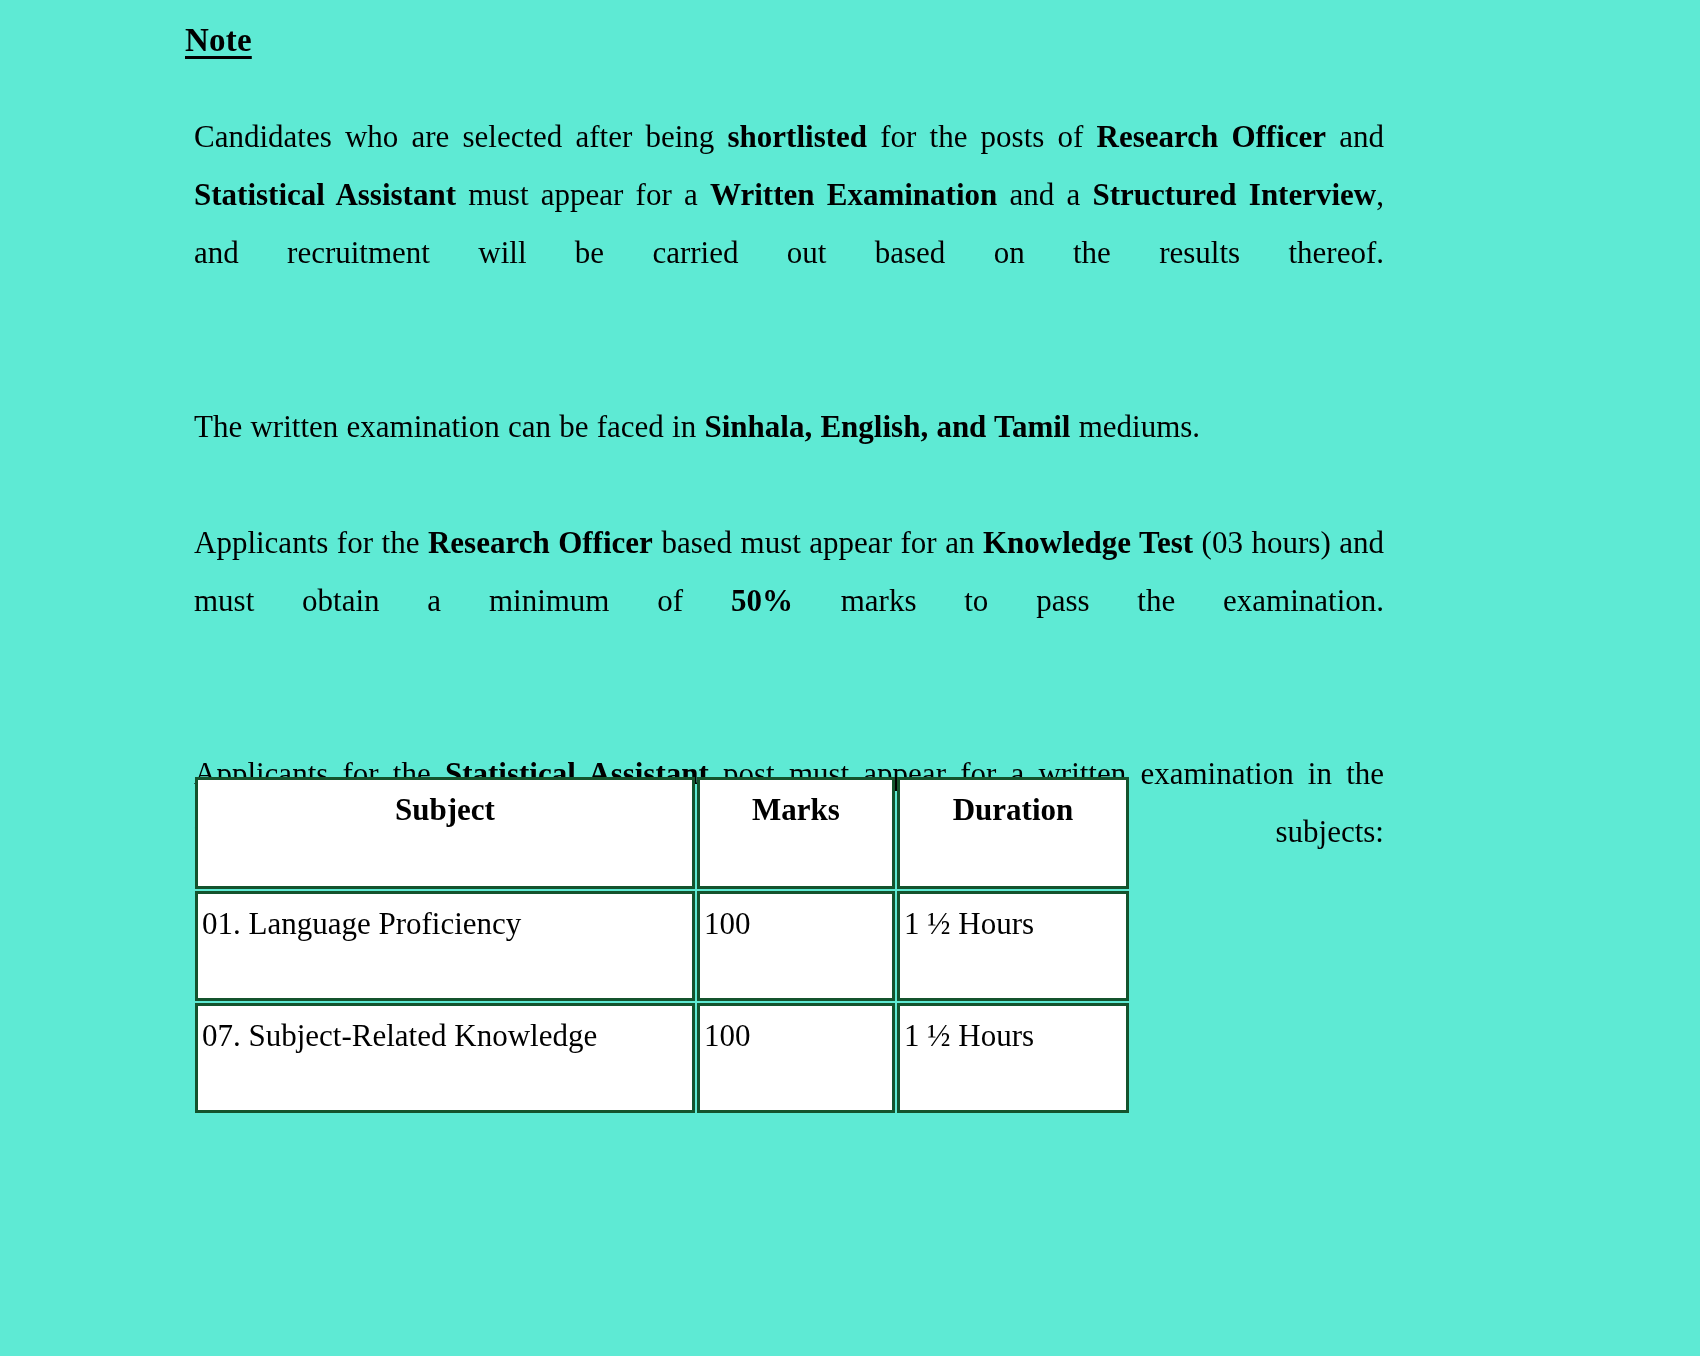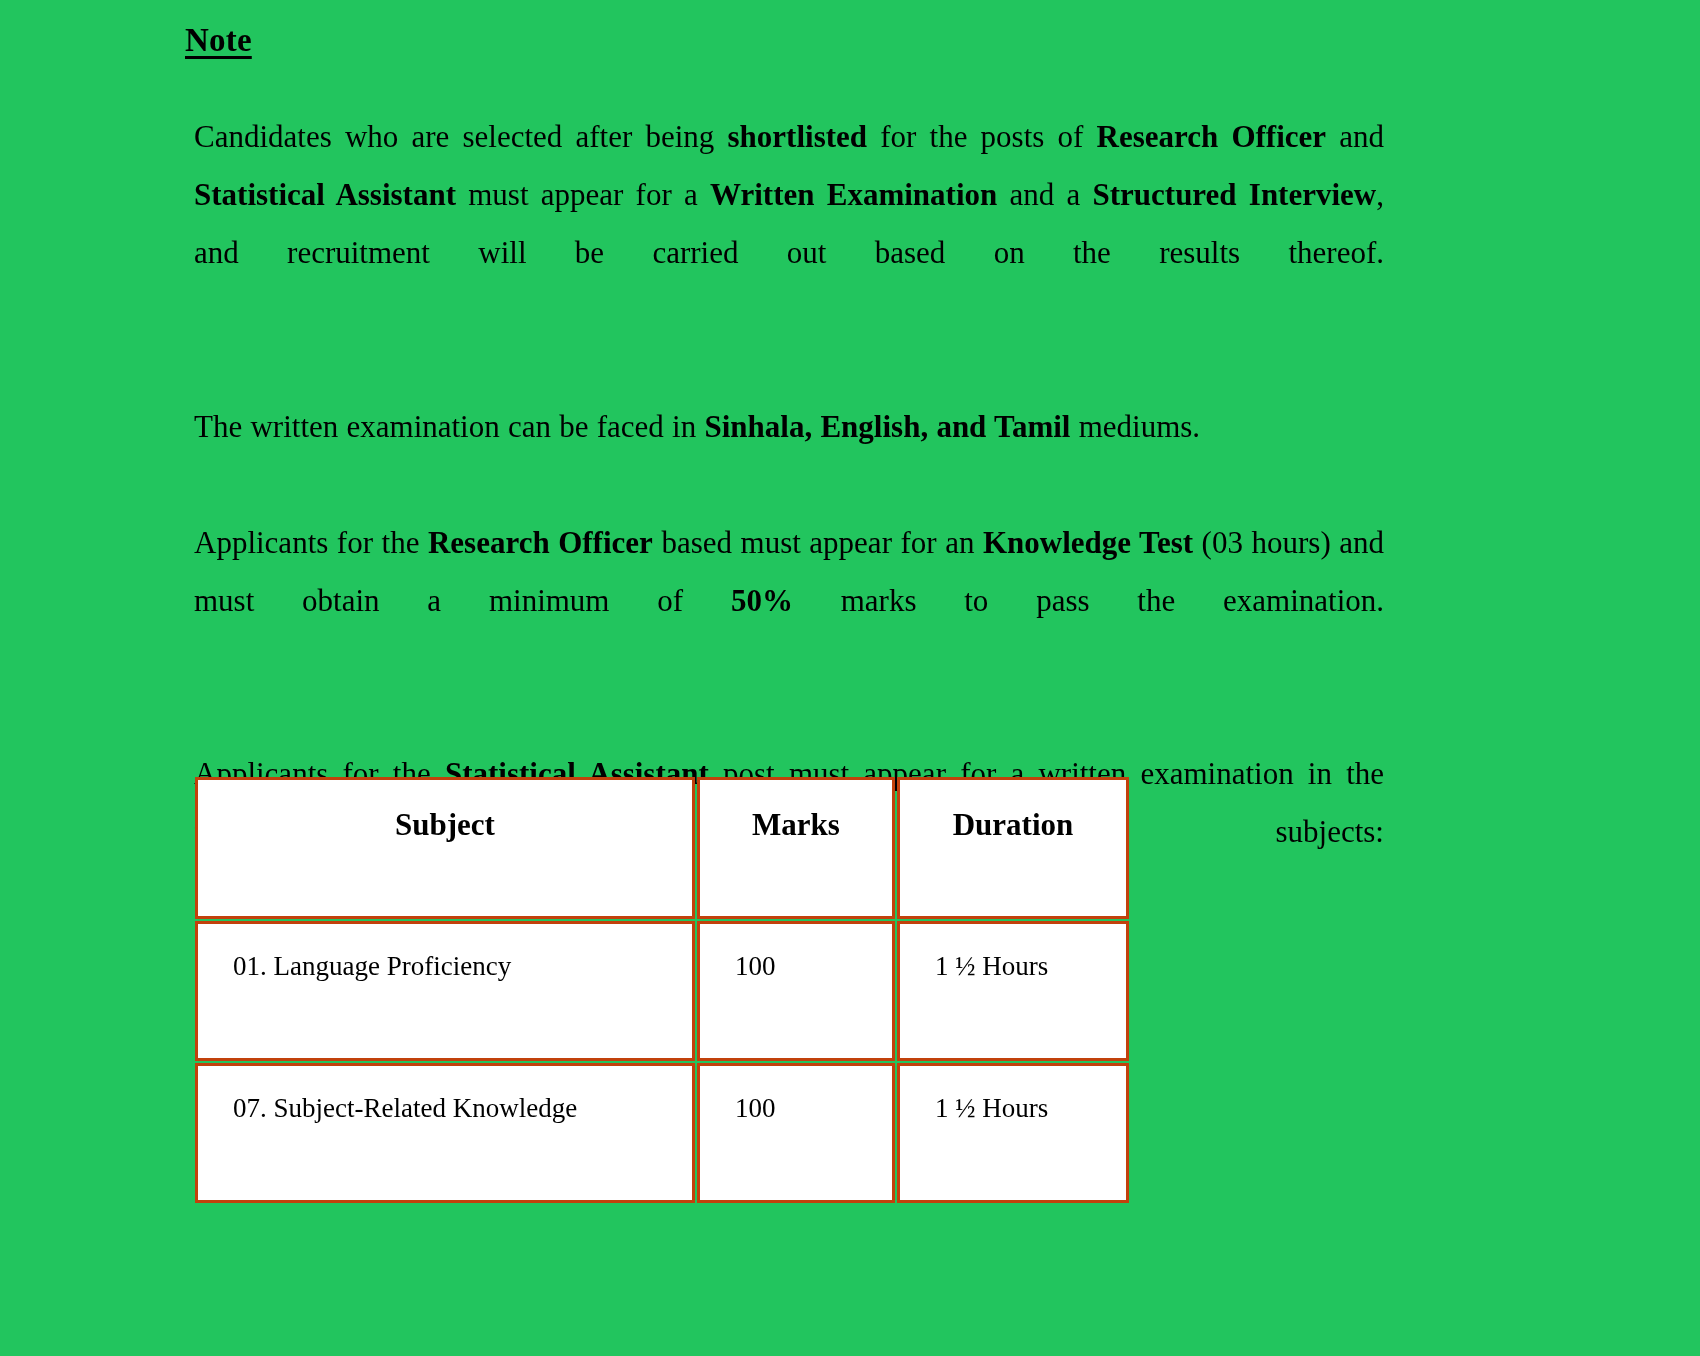--- a/index.html
+++ b/index.html
@@ -12,21 +12,21 @@
     height: 1356px;
     font-family: "Liberation Serif", "DejaVu Serif", serif;
     color: #000000;
     overflow: hidden;
   }
 
   .page {
     position: relative;
     width: 1700px;
     height: 1356px;
-    background: #22c55e;
+    background: #5eead4;
   }
 
   .content {
     position: absolute;
     left: 185px;
     top: 0;
     width: 1208px;
   }
 
   .note-heading {
@@ -77,23 +77,23 @@
   }
 
   table.exam-table {
     border-collapse: separate;
     border-spacing: 2px;
     width: 930px;
     table-layout: fixed;
   }
 
   table.exam-table td {
-    border: 3px solid #c2410c;
+    border: 3px solid #14532d;
     vertical-align: top;
-    padding: 15px;
+    padding: 0;
     background: #ffffff;
   }
 
   .col-subject { width: 500px; }
   .col-marks   { width: 198px; }
   .col-duration{ width: 232px; }
 
   .hdr-cell {
     height: 106px;
   }
@@ -105,25 +105,24 @@
     line-height: 1;
     padding-top: 14px;
   }
 
   .body-cell {
     height: 104px;
   }
   .body-text {
     display: block;
     text-align: left;
-    font-size: 27px;
+    font-size: 31px;
     line-height: 1;
     padding: 14px 0 0 4px;
     white-space: nowrap;
-    margin-left: 16px;
   }
 </style>
 </head>
 <body>
 
 <div class="page">
 
   <div class="content">
 
     <div class="note-heading">Note</div>

